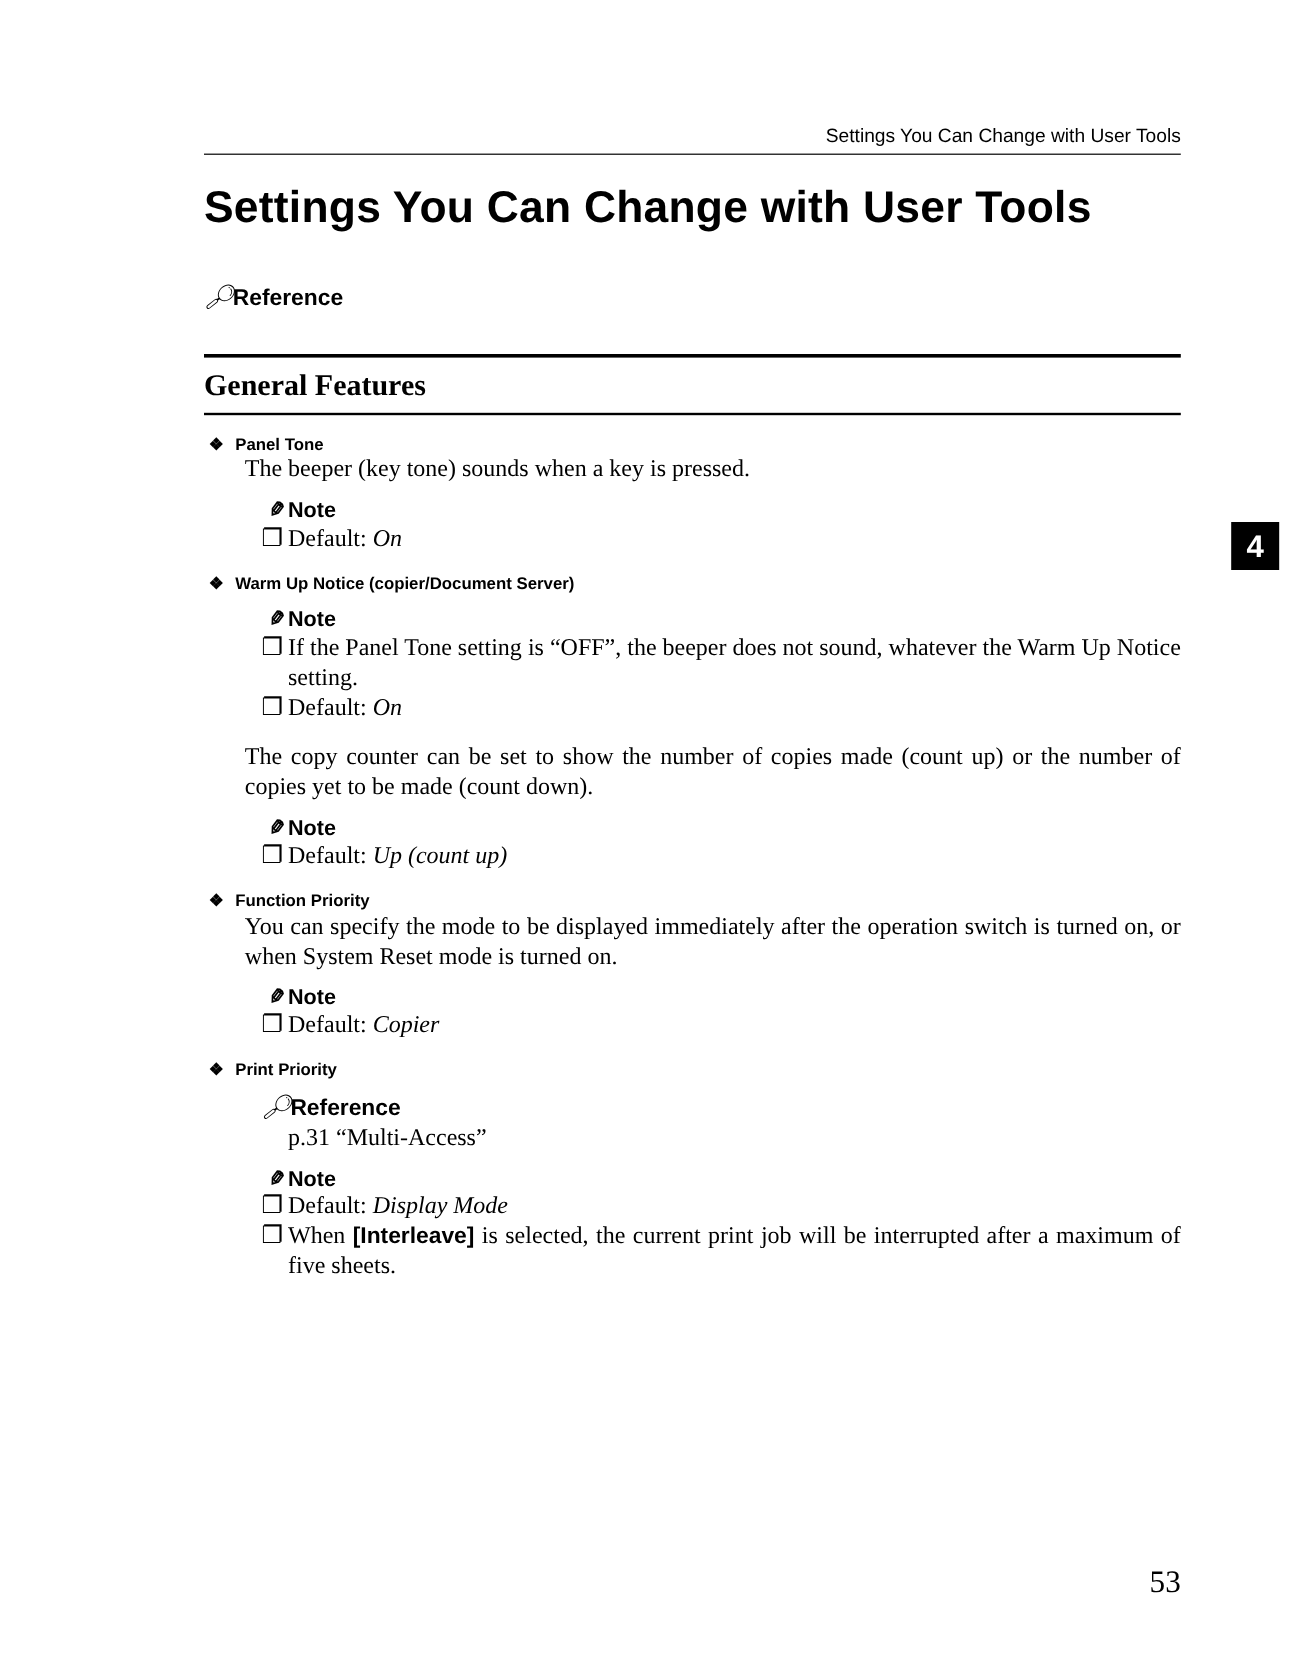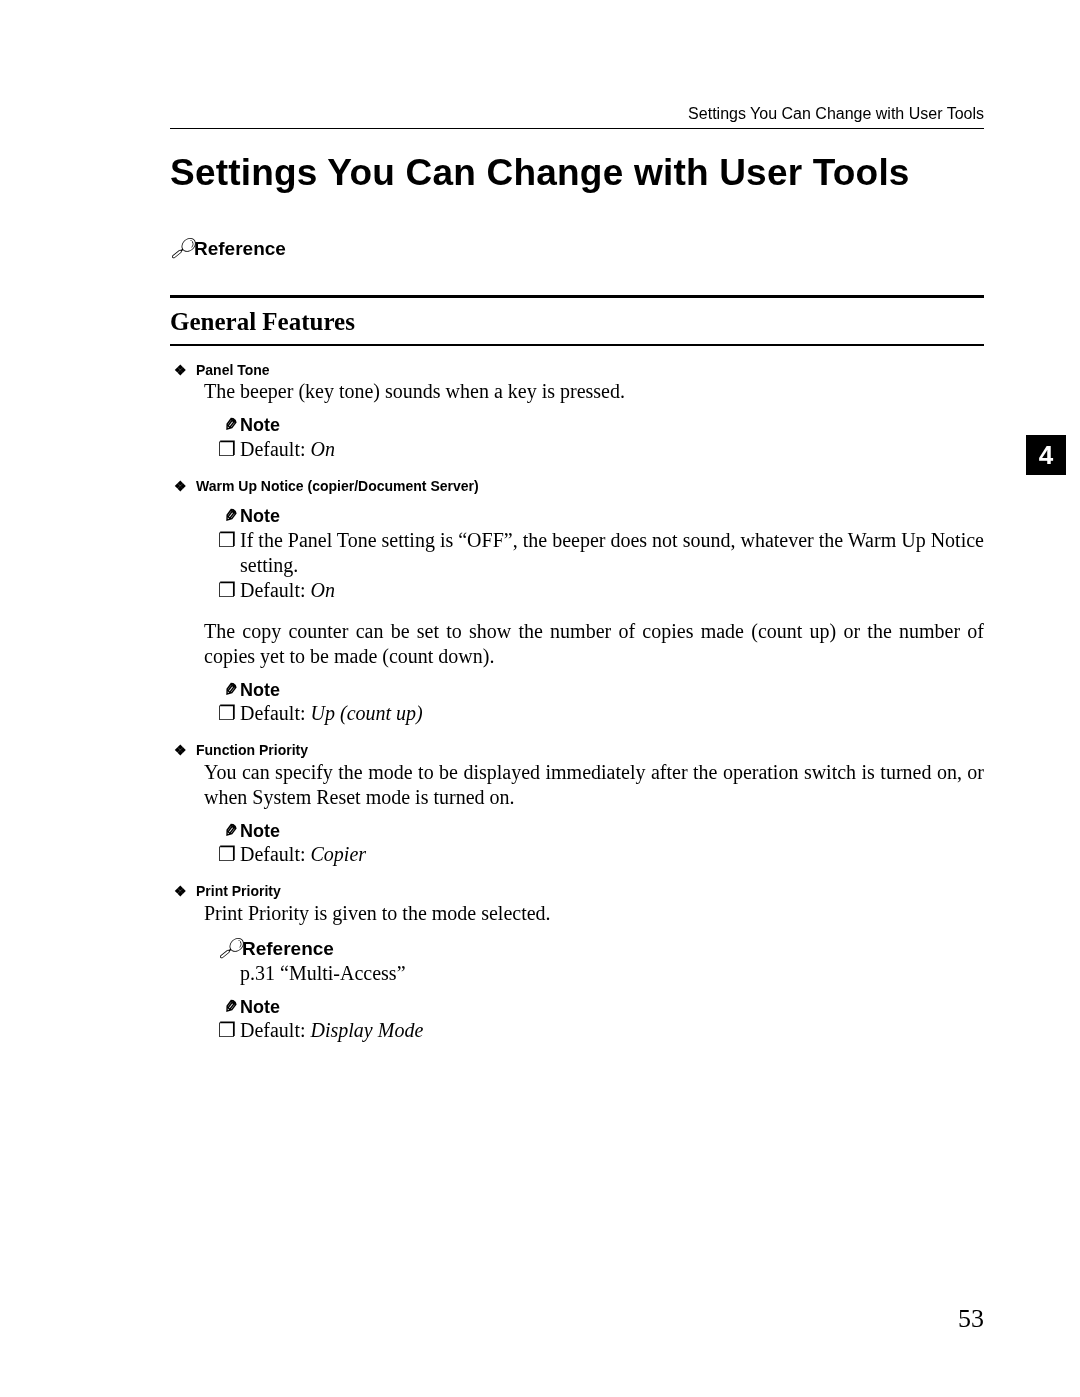--- a/index.html
+++ b/index.html
@@ -110,25 +110,25 @@
     <div class="fhead"><span class="diamond">❖</span><span>Function Priority</span></div>
     <div class="fbody">You can specify the mode to be displayed immediately after the operation switch is turned on, or when System Reset mode is turned on.</div>
     <div class="note">
       <div class="nhead"><span class="pen-icon">✎</span><span>Note</span></div>
       <div class="sq-item"><span class="sq">❐</span><span>Default: </span><em class="dv">Copier</em></div>
     </div>
   </div>
 
   <div class="feat">
     <div class="fhead"><span class="diamond">❖</span><span>Print Priority</span></div>
-    <div class="fbody">Print Priority is given to the mode selected.</div>
     <div class="ref2">
       <span class="mag-icon">🔎︎</span><span class="ref-label">Reference</span>
       <div class="sq-item" style="margin-left:22px;"><span>p.31 “Multi-Access”</span></div>
     </div>
     <div class="note">
       <div class="nhead"><span class="pen-icon">✎</span><span>Note</span></div>
       <div class="sq-item"><span class="sq">❐</span><span>Default: </span><em class="dv">Display Mode</em></div>
+      <div class="sq-item"><span class="sq">❐</span><span>When </span><span class="bracket">[Interleave]</span><span> is selected, the current print job will be interrupted after a maximum of five sheets.</span></div>
     </div>
   </div>
 
   <div class="pagenum">53</div>
 </div>
 
 </body></html>

